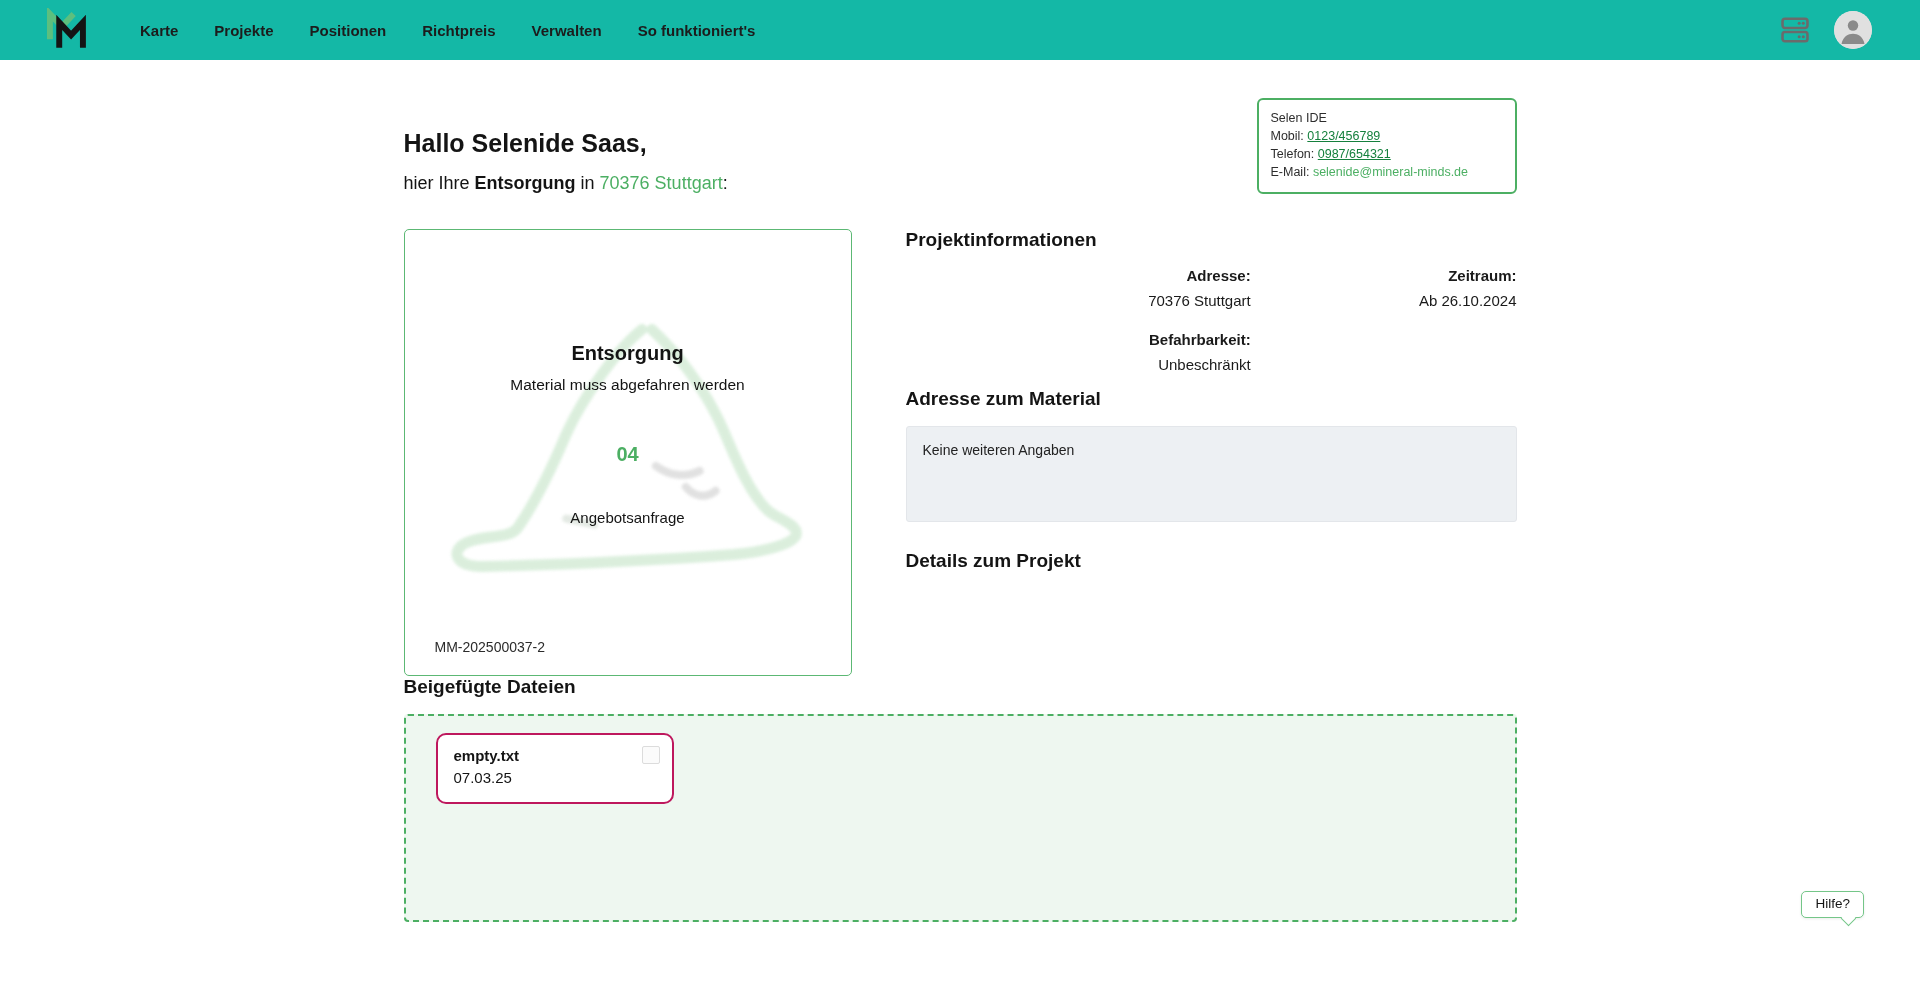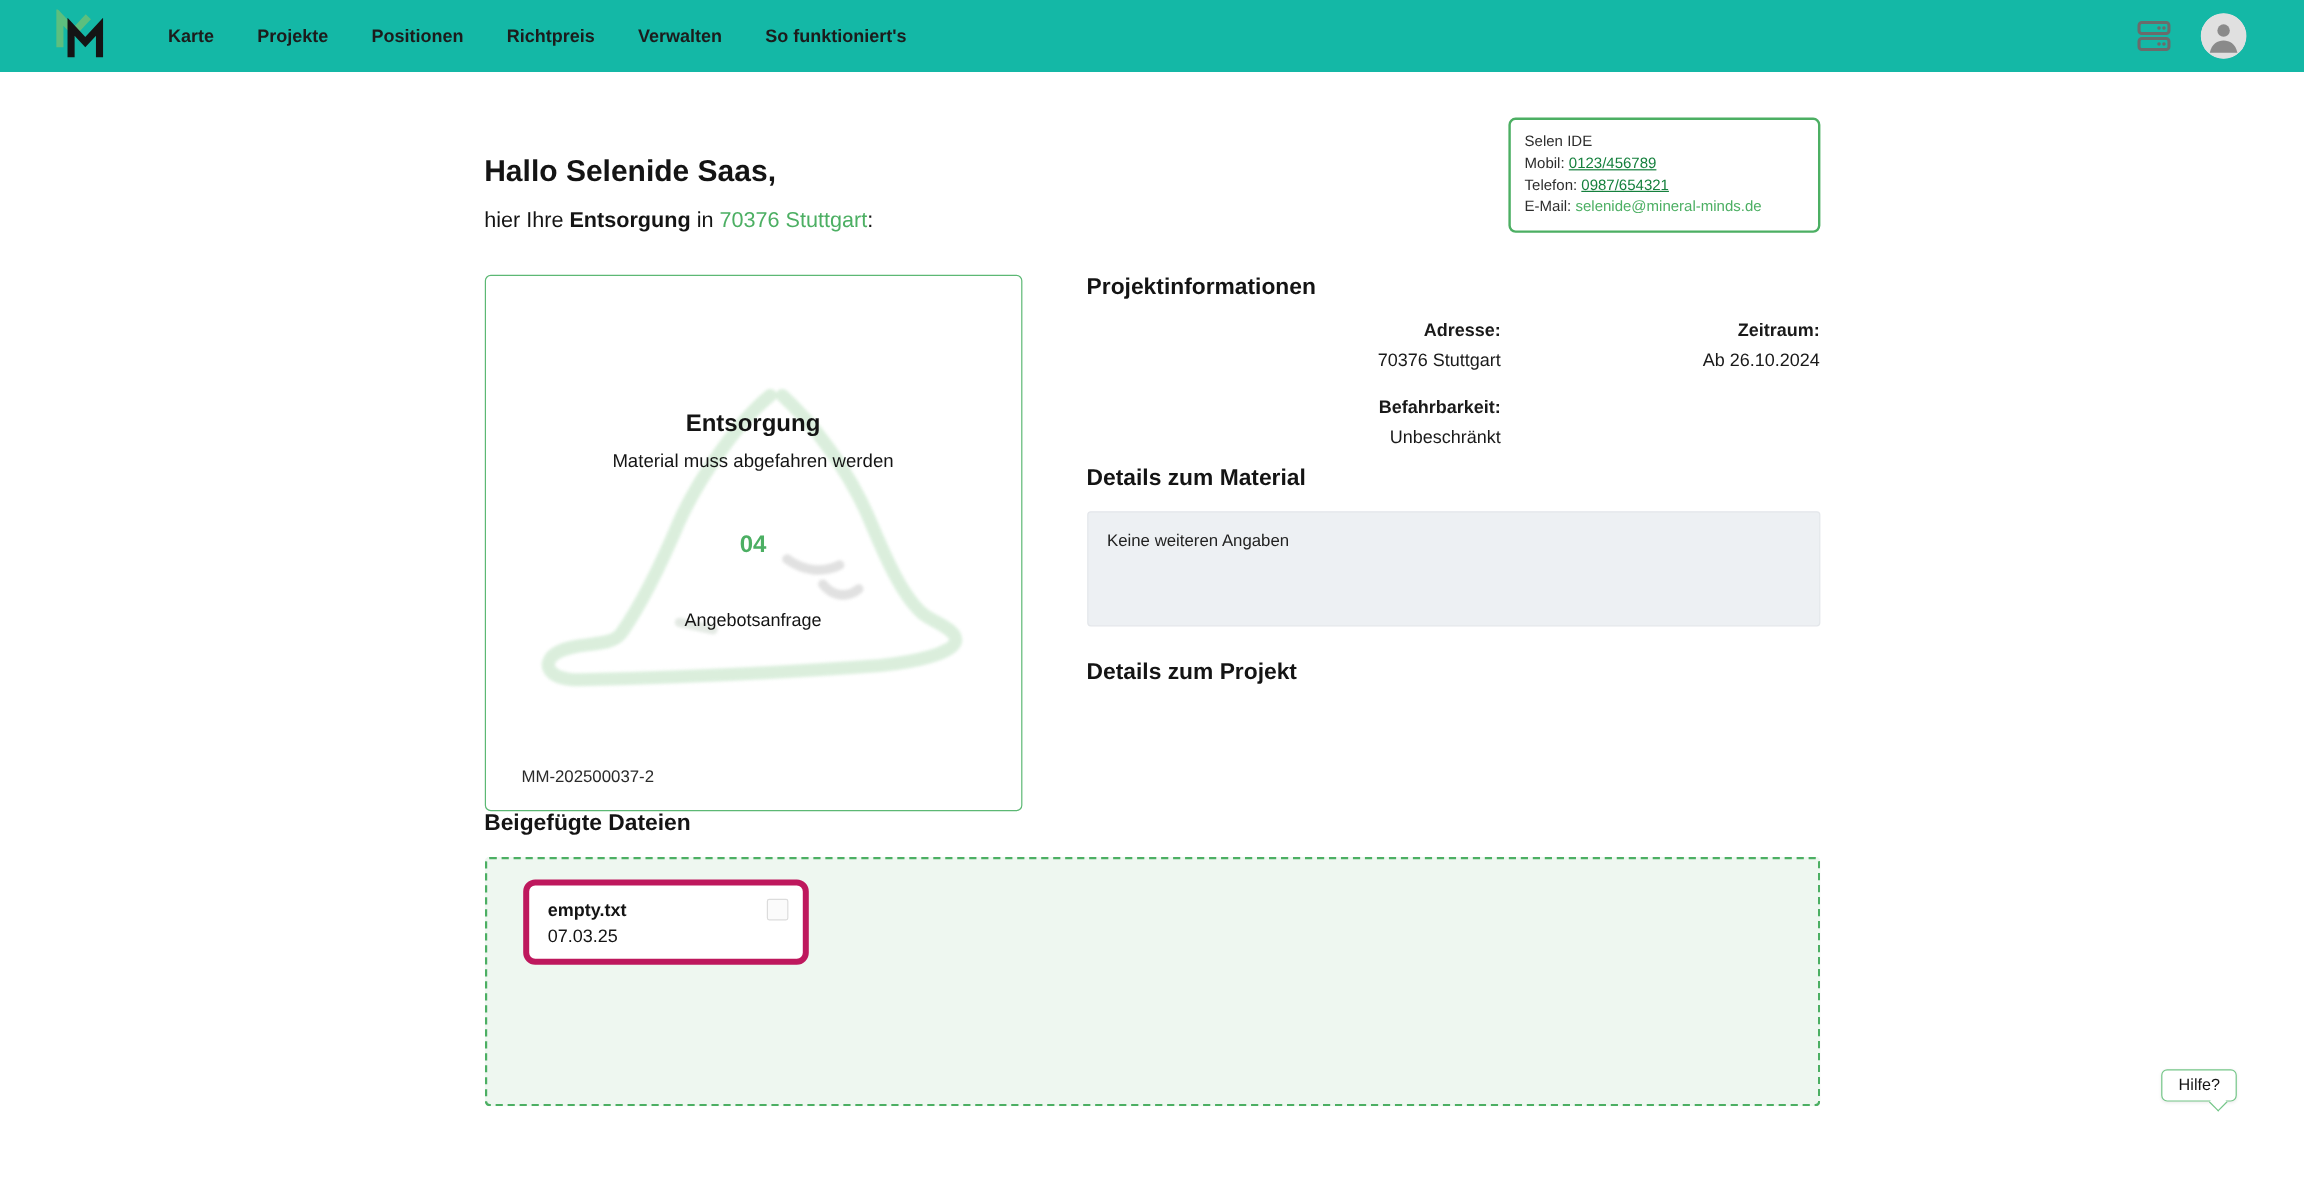--- a/index.html
+++ b/index.html
@@ -56,21 +56,21 @@
   .field .fvalue { font-size:15px; }
   .gray-box { background:#edf0f3; border:1px solid #e3e6ea; border-radius:3px; padding:13px 16px; font-size:14px; line-height:1.55; color:#222; }
   .gray-box.material { height:96px; margin-bottom:28px; }
   .gray-box.project  { height:100px; margin-bottom:0; }
   .gray-box .bold-line { font-weight:700; }
   .gray-box a.box-link { color:#43a75f; text-decoration:underline; }
 
   
   .attach-head { margin:28px 0 16px; }
   .dropzone { height:208px; border:2px dashed #4caf63; background:#eef7f0; border-radius:4px; padding:17px 0 0 30px; }
-  .file-card { width:238px; height:71px; background:#fff; border:5px solid #be185d; border-radius:10px; position:relative; padding:12px 40px 0 16px; cursor:pointer; }
+  .file-card { width:238px; height:71px; background:#fff; border:2px solid #be185d; border-radius:10px; position:relative; padding:12px 40px 0 16px; cursor:pointer; }
   .file-card .fname { font-weight:700; font-size:15px; color:#141414; }
   .file-card .fdate { font-size:15px; margin-top:5px; color:#141414; }
   .file-card .fsquare { position:absolute; top:11px; right:12px; width:18px; height:18px; border:1px solid #dcdcdc; background:#fbfbfb; border-radius:2px; }
 
   
   .help-bubble { position:fixed; right:56px; bottom:76px; background:#fff; border:1.5px solid #74c688; border-radius:5px; padding:4px 13px 6px; font-size:13.5px; color:#141414; cursor:pointer; box-shadow:0 1px 3px rgba(0,0,0,.08); }
   .help-bubble::after { content:''; position:absolute; width:10px; height:10px; background:#fff; border-right:1.5px solid #74c688; border-bottom:1.5px solid #74c688; right:9px; bottom:-6.5px; transform:rotate(45deg); }
 
   
   footer { flex:0 0 auto; height:42px; display:flex; justify-content:space-between; align-items:center; padding:0 38px 6px 36px; font-size:12.5px; color:#1d1d1d; }
@@ -155,21 +155,21 @@
         <div class="field">
           <div class="flabel">Zeitraum:</div>
           <div class="fvalue">Ab 26.10.2024</div>
         </div>
         <div class="field">
           <div class="flabel">Befahrbarkeit:</div>
           <div class="fvalue">Unbeschränkt</div>
         </div>
       </div>
 
-      <h2 class="sec">Details zum Material</h2>
+      <h2 class="sec">Adresse zum Material</h2>
       <div class="gray-box material">
         <span>Keine weiteren Angaben</span>
       </div>
 
       <h2 class="sec">Details zum Projekt</h2>
     </div>
   </div>
 
   <h2 class="sec attach-head">Beigefügte Dateien</h2>
   <div class="dropzone">

